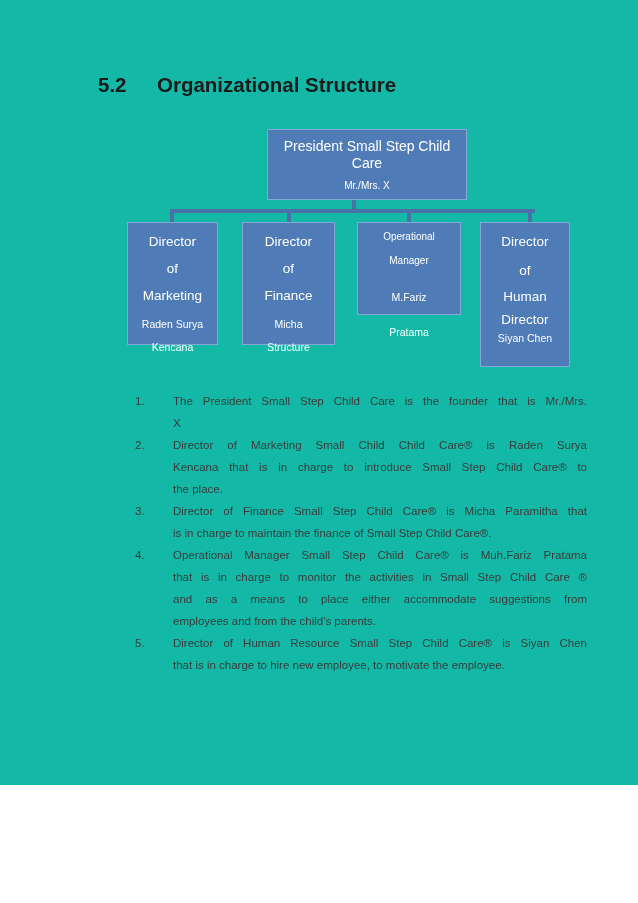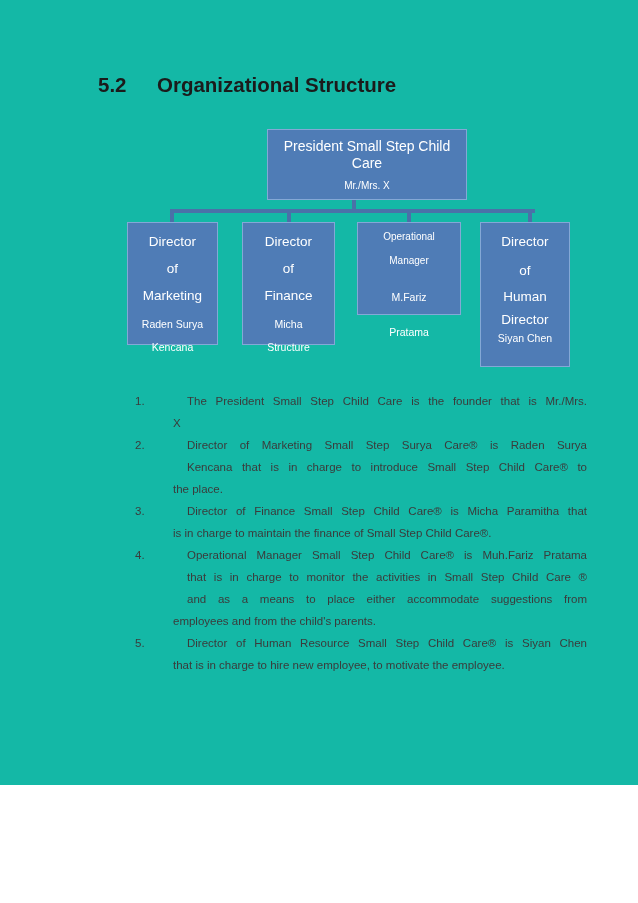--- a/index.html
+++ b/index.html
@@ -37,21 +37,21 @@
   .hline{left:170px;top:209px;width:365px;height:4px;}
   .stub1{left:170px;top:211px;width:4px;height:11px;}
   .stub2{left:287px;top:211px;width:4px;height:11px;}
   .stub3{left:407px;top:211px;width:4px;height:11px;}
   .stub4{left:528px;top:211px;width:4px;height:11px;}
   
   .rlist{position:absolute;left:135px;top:390px;width:452px;color:#3b3b3b;font-size:11.5px;line-height:22px;}
   .li{display:flex;}
   .li .num{width:38px;flex:0 0 38px;}
   .li .txt{flex:1;width:412px;}
-  .txt .jl{text-align:justify;text-align-last:justify;margin-left:14px;}
+  .txt .jl{text-align:justify;text-align-last:justify;}
   .txt .ll{text-align:left;}
 </style>
 </head>
 <body>
 
 <div class="page">
 
   <div class="heading">
     <span class="num">5.2</span><span>Organizational Structure</span>
   </div>
@@ -108,21 +108,21 @@
       <span class="num">1.</span>
       <div class="txt">
         <div class="jl">The President Small Step Child Care is the founder that is Mr./Mrs.</div>
         <div class="ll">X</div>
       </div>
     </div>
 
     <div class="li">
       <span class="num">2.</span>
       <div class="txt">
-        <div class="jl">Director of Marketing Small Step Surya Care® is Raden Surya</div>
+        <div class="jl">Director of Marketing Small Child Child Care® is Raden Surya</div>
         <div class="jl">Kencana that is in charge to introduce Small Step Child Care® to</div>
         <div class="ll">the place.</div>
       </div>
     </div>
 
     <div class="li">
       <span class="num">3.</span>
       <div class="txt">
         <div class="jl">Director of Finance Small Step Child Care® is Micha Paramitha that</div>
         <div class="ll">is in charge to maintain the finance of Small Step Child Care®.</div>

